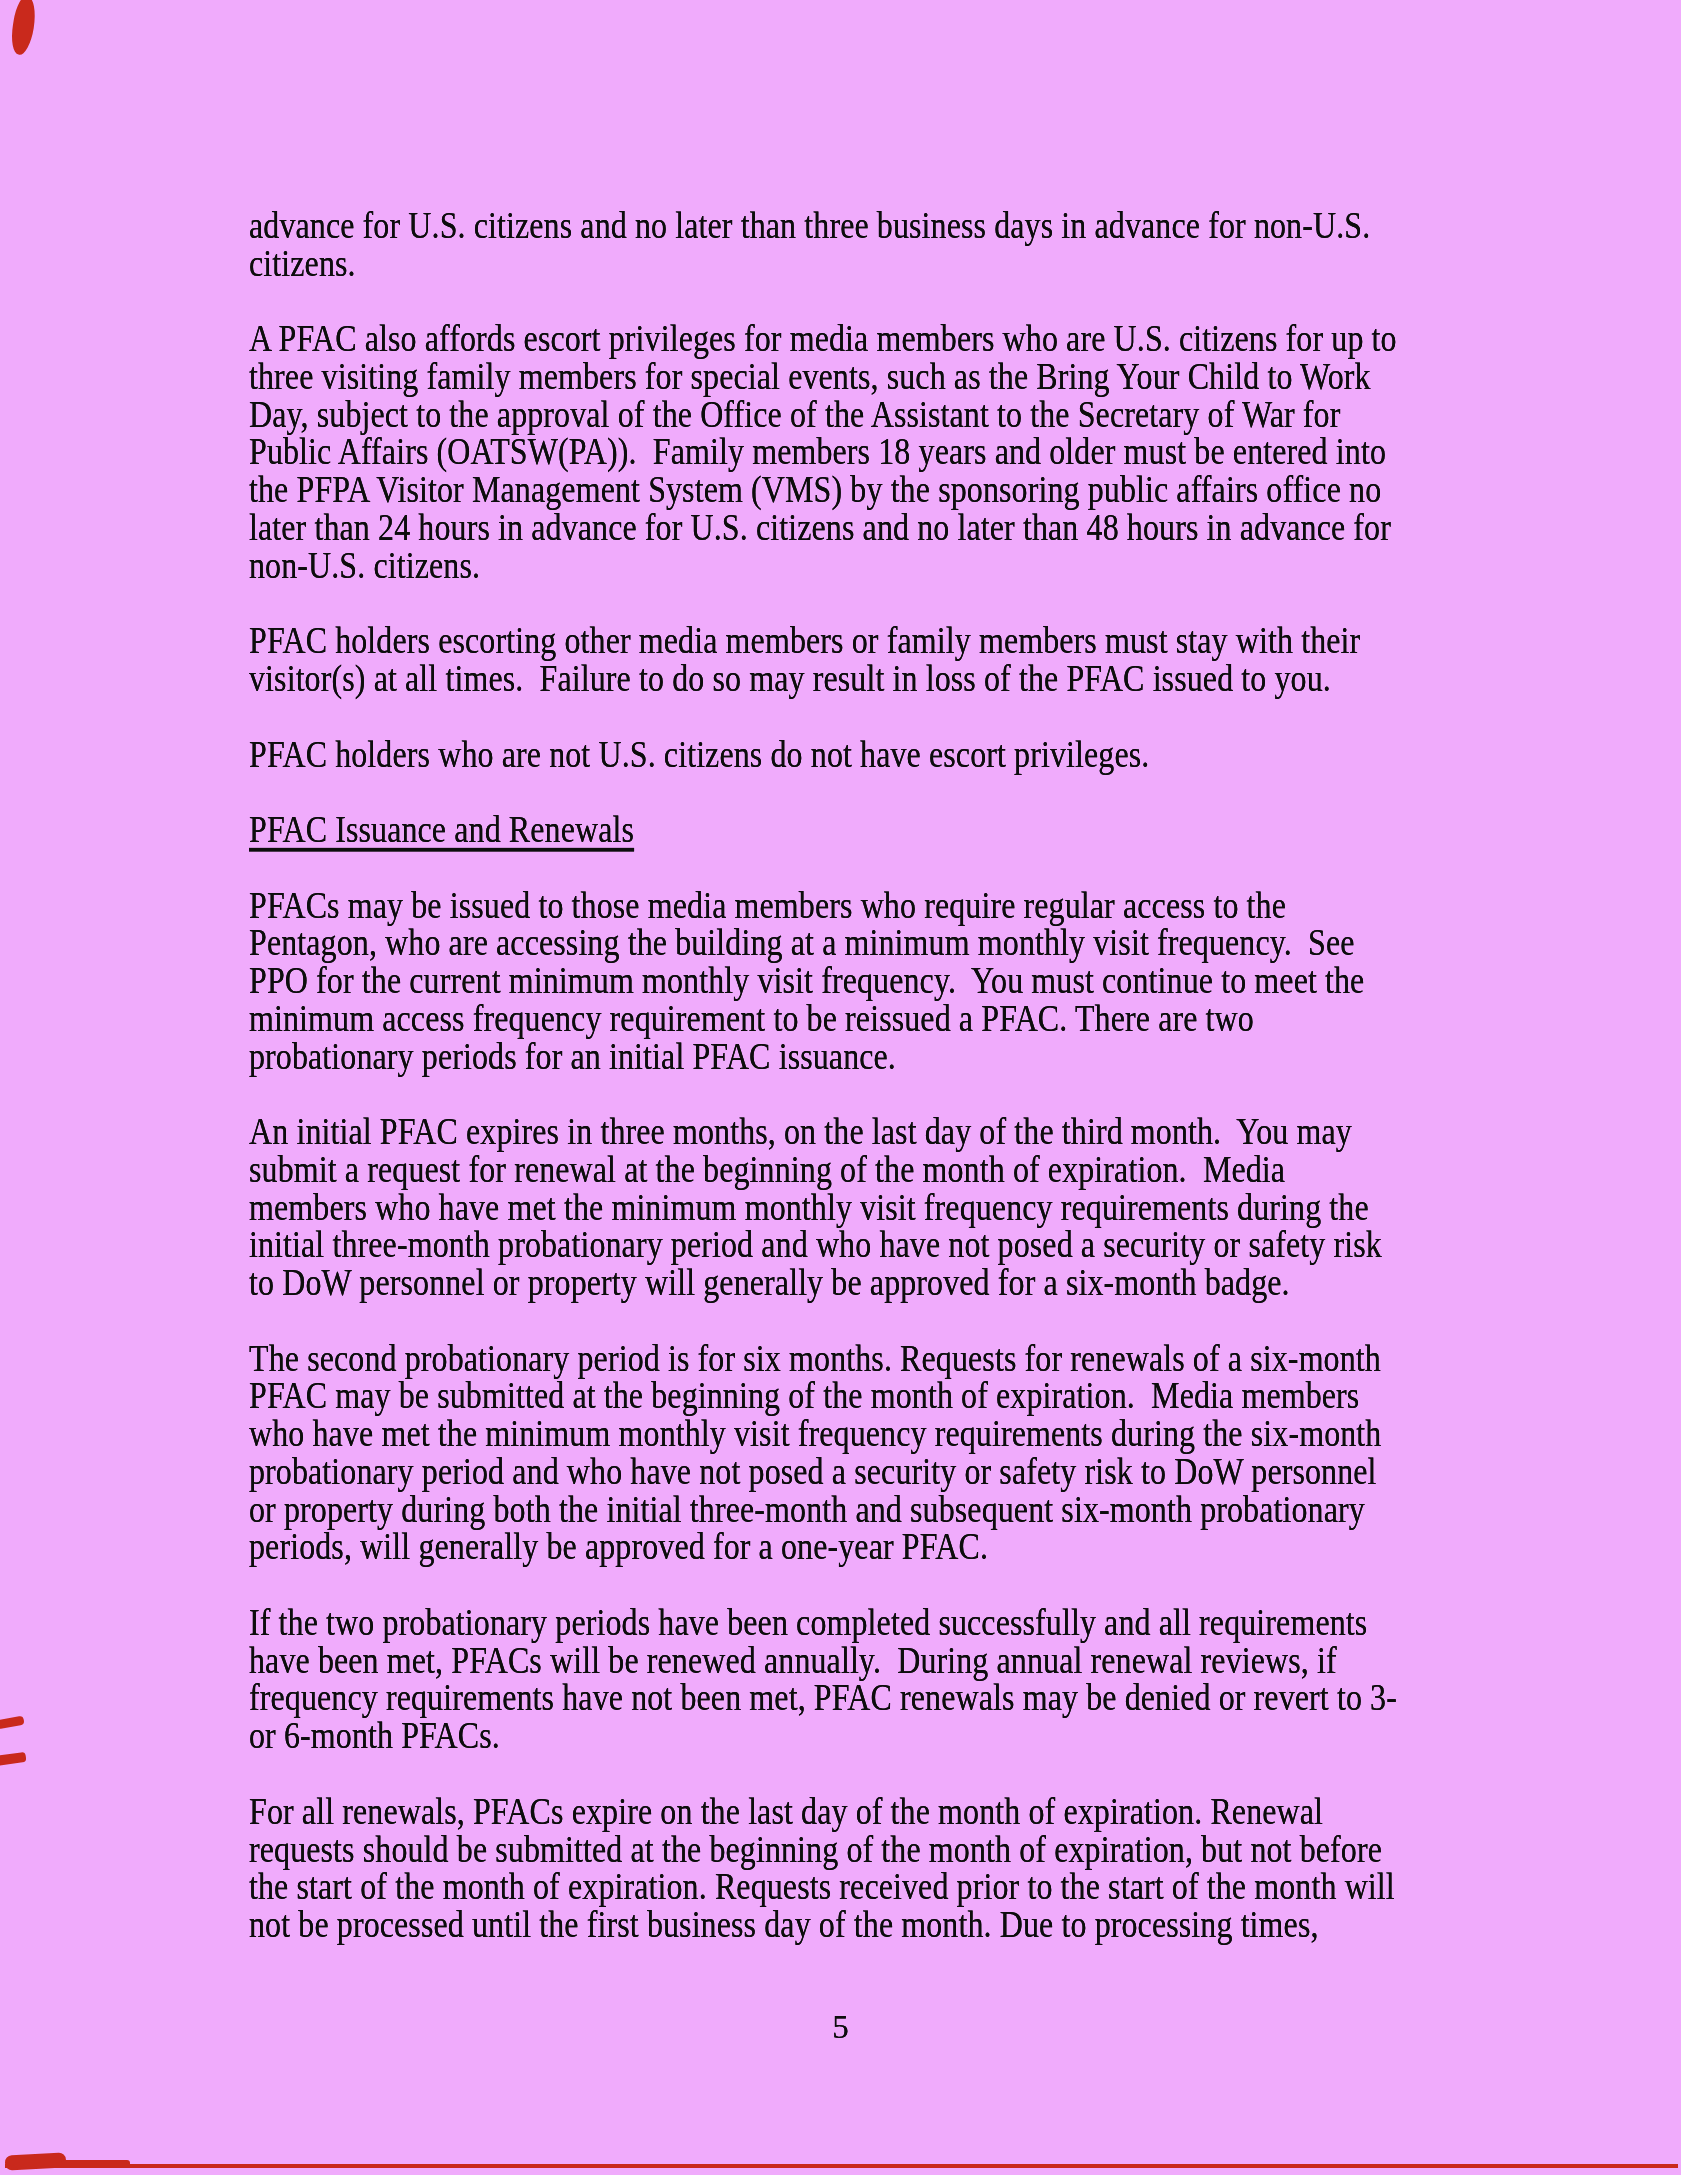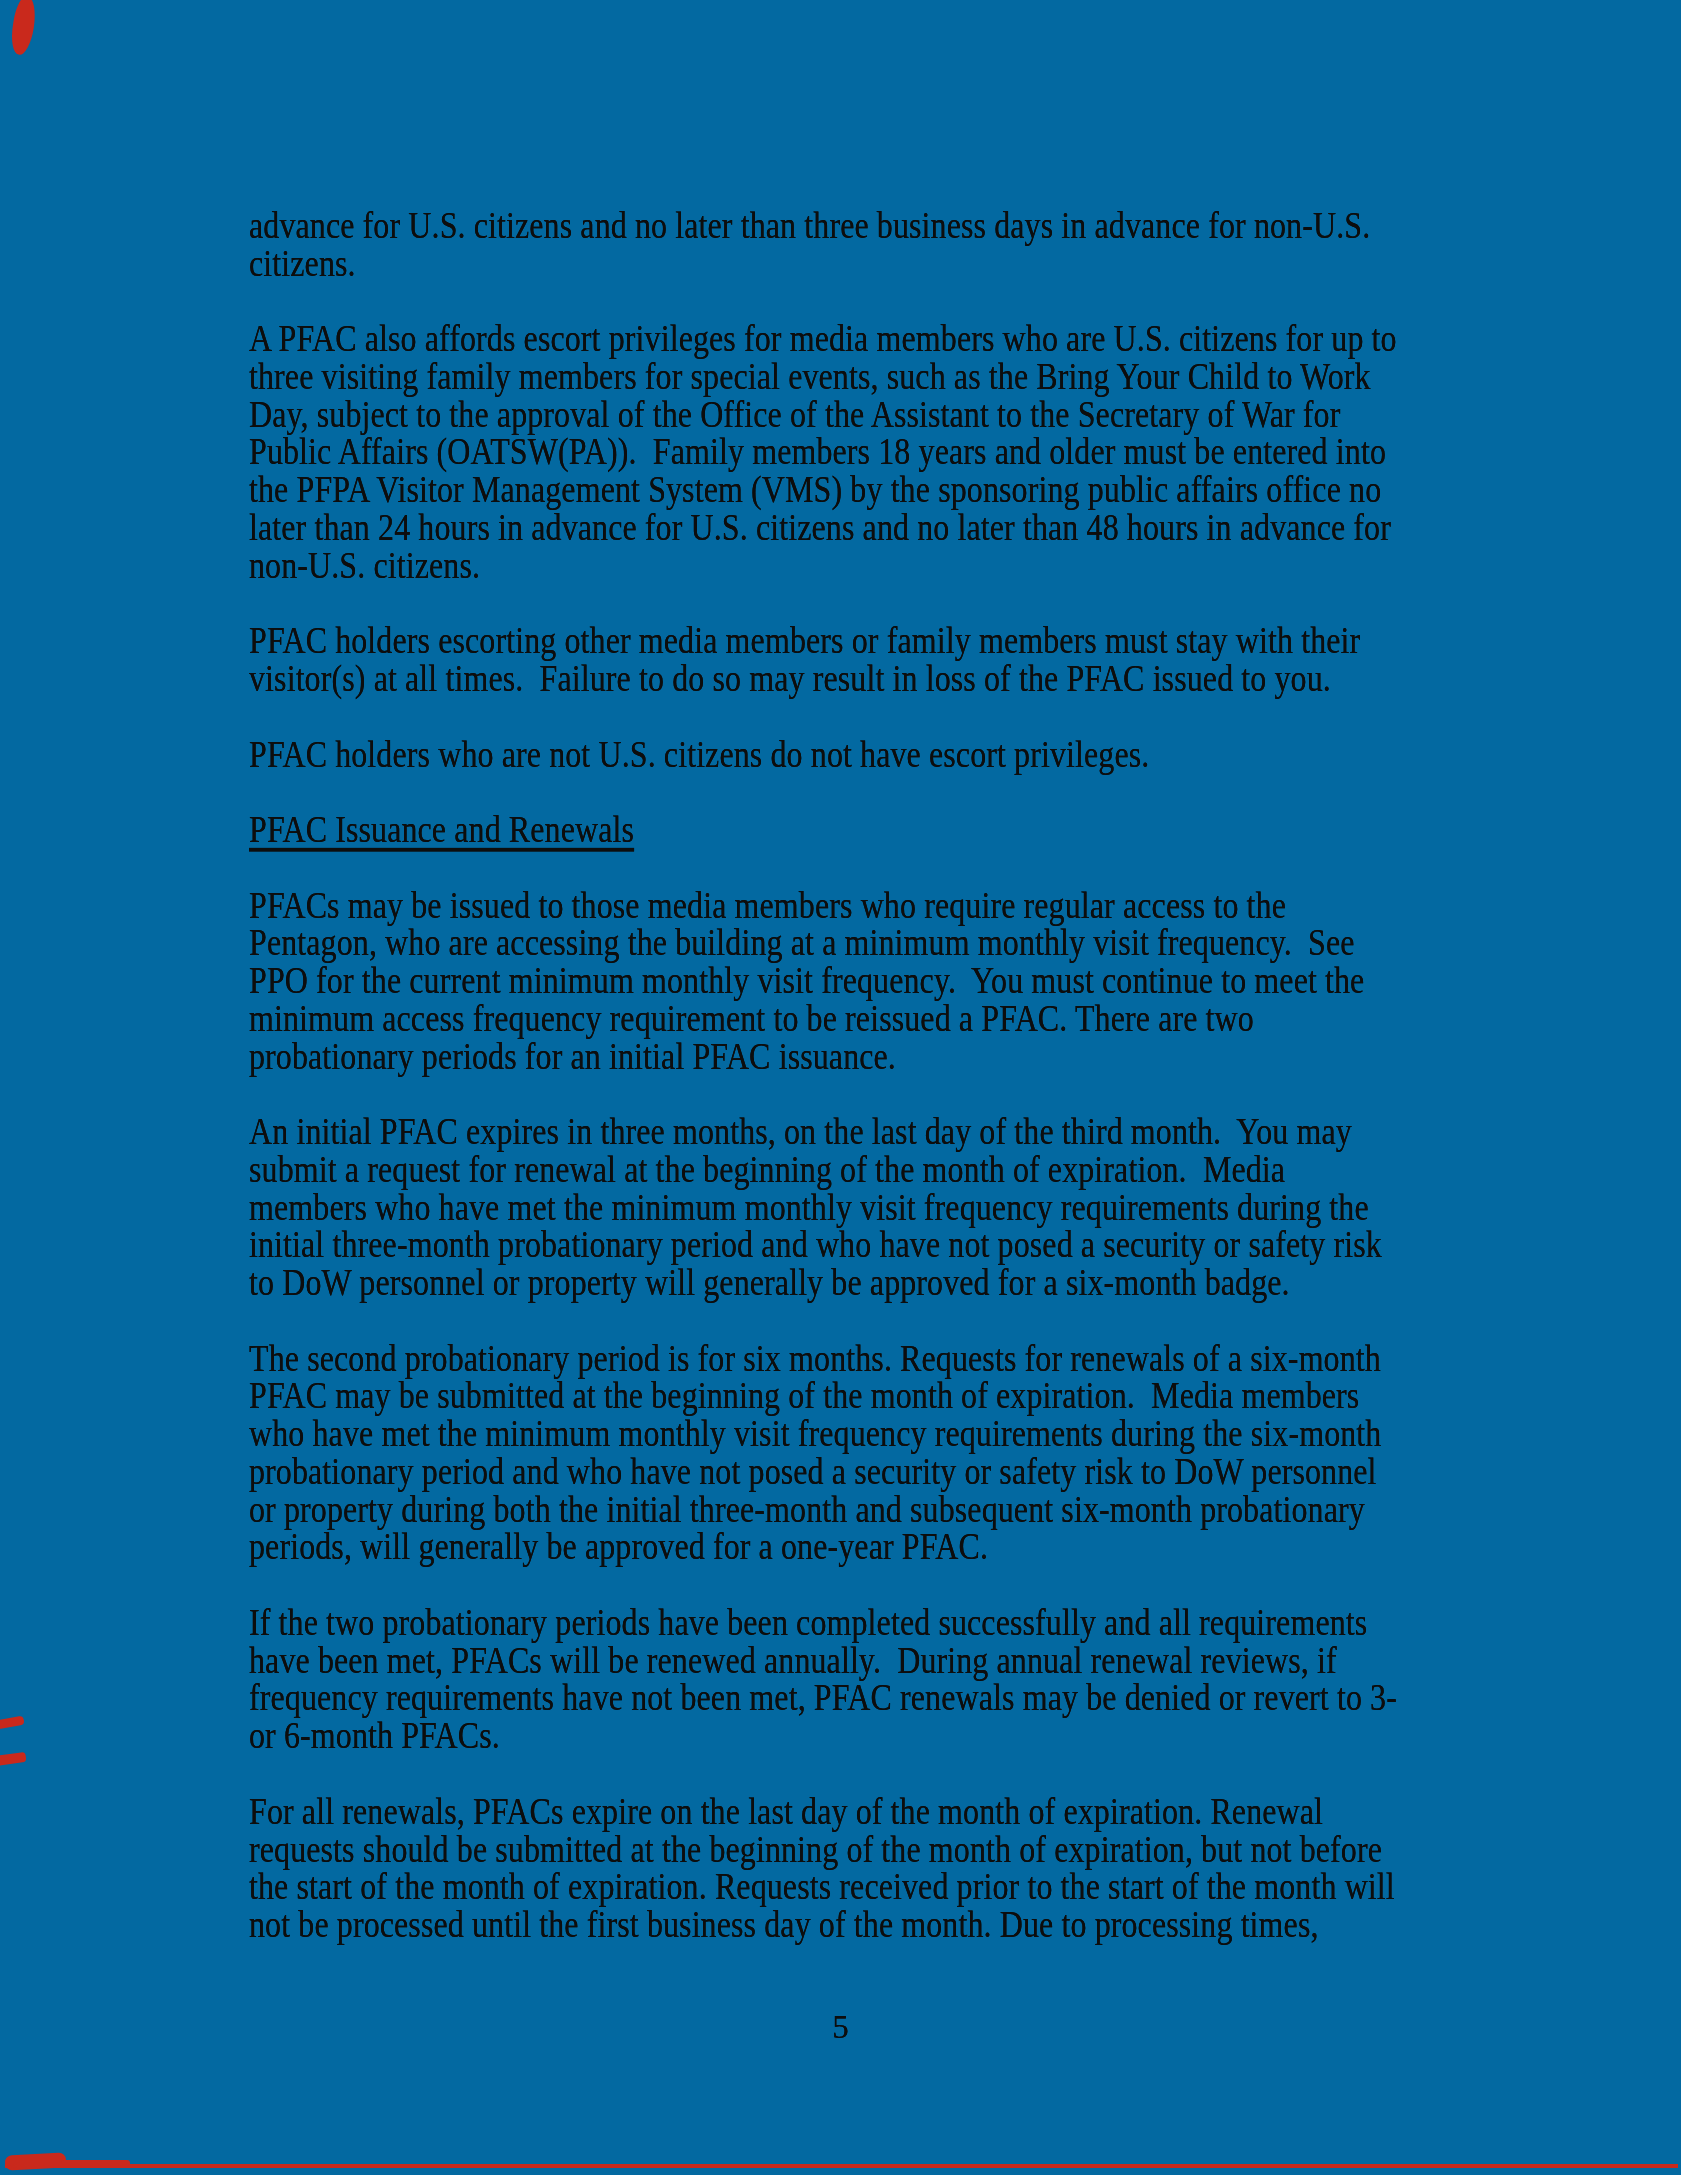--- a/index.html
+++ b/index.html
@@ -6,21 +6,21 @@
   body {
     width:1681px; height:2175px;
     background:#ffffff;
     position:relative;
     overflow:hidden;
     font-family:"Liberation Serif","DejaVu Serif",serif;
     color:#0d0d0d;
   }
   .page {
     position:absolute; left:0; top:0; width:1681px; height:2175px;
-    background:#0369a1;
+    background:#f0abfc;
   }
   
   .textblock {
     position:absolute;
     left:249px; top:206px;
     width:1317px;
     font-size:32px;
     line-height:32px;
     letter-spacing:0.1px;
     transform:scaleY(1.18);

